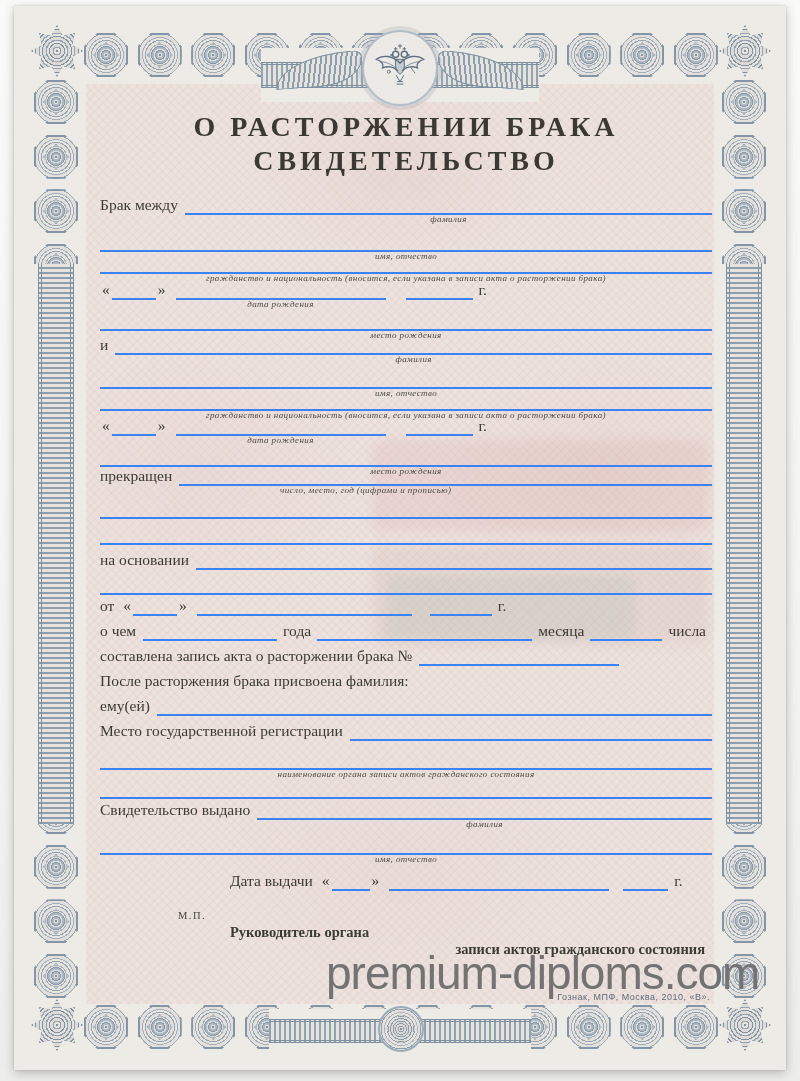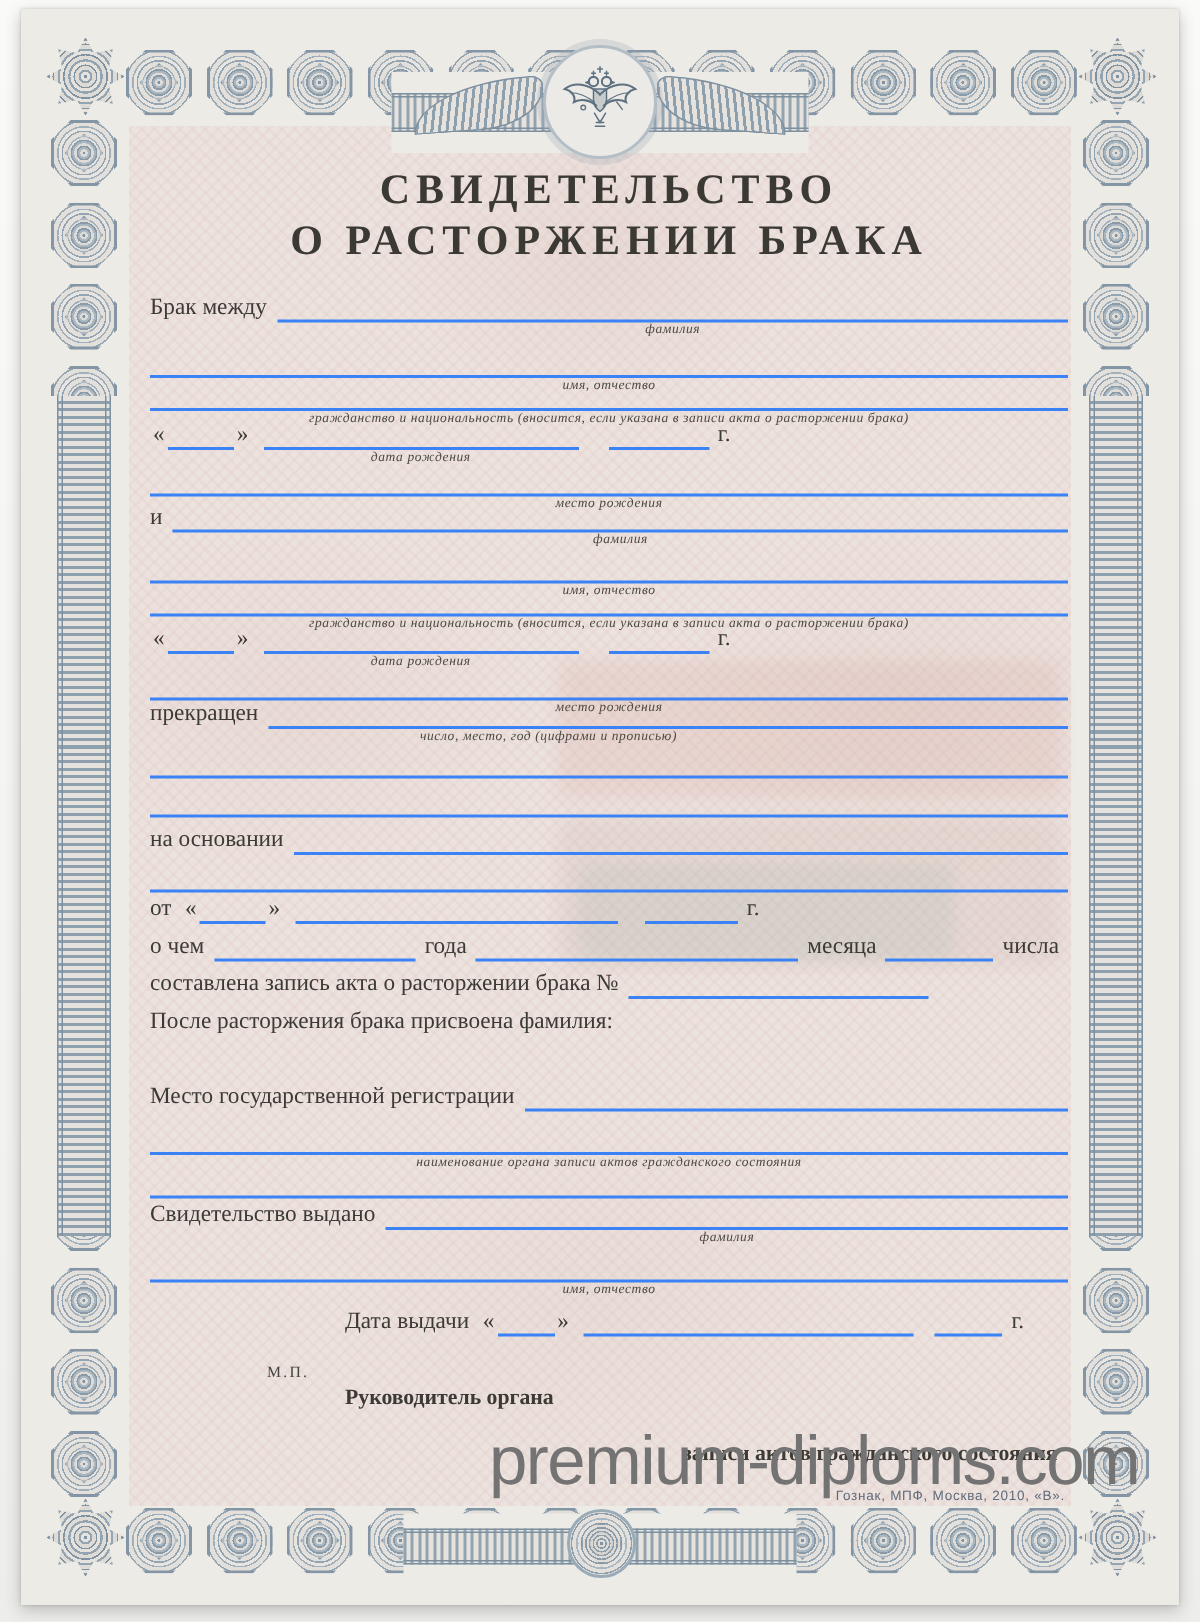--- a/index.html
+++ b/index.html
@@ -98,21 +98,21 @@
   .medallion::after {
     content:""; position:absolute; inset:10px; transform:rotate(45deg);
     background:repeating-radial-gradient(circle, #7e92a2 0 1px, #dedad5 1px 2.5px); opacity:.85;
   }
   
   #content { position:absolute; left:86px; top:0; width:612px; height:1060px; z-index:6; color:#3c3a34; }
   .title { position:absolute; left:0; top:104px; width:612px; text-align:center;
            font-size:28px; font-weight:700; letter-spacing:4px; line-height:34px; color:#3b3933; }
   .row { position:absolute; display:flex; align-items:flex-end; height:20px;
          font-size:15.5px; line-height:20px; white-space:nowrap; }
-  .lbl { padding-right:7px;margin-top:20px; }
+  .lbl { padding-right:7px; }
   .q   { padding:0 2px; }
   .line { border-bottom:2px solid #3b82f6; height:20px; box-sizing:border-box; position:relative; }
   .grow { flex:1 1 auto; }
   .cap { position:absolute; top:100%; left:0; right:0; margin-top:1px; text-align:center;
          font-style:italic; font-size:9px; line-height:11px; letter-spacing:.4px; color:#4b4940; white-space:nowrap; }
   .cap-left { right:30%; }
   .seal { position:absolute; left:78px; top:904px; font-size:10.5px; letter-spacing:1.5px; color:#45433d; }
   .head-block { position:absolute; left:130px; top:918px; width:482px; font-size:14.5px; font-weight:700; line-height:17px; color:#3c3a34; }
   .head-row { display:flex; align-items:flex-end; white-space:nowrap;flex-direction:column; }
   .head-row .line { height:17px; }
@@ -256,22 +256,22 @@
   </div>
 
   <div class="bottom-band">
       <div class="hstripe"></div>
     </div>
   <div class="medallion"></div>
 
   <div id="content">
 
     <div class="title">
+      <div>О РАСТОРЖЕНИИ БРАКА</div>
       <div>СВИДЕТЕЛЬСТВО</div>
-      <div>О РАСТОРЖЕНИИ БРАКА</div>
     </div>
 
     <div class="row r1">
       <span class="lbl">Брак между</span>
       <span class="line grow">
           <span class="cap">фамилия</span>
         </span>
     </div>
 
     <div class="row r2">
@@ -384,20 +384,24 @@
       <span class="line grow"></span>
       <span class="word">месяца</span>
       <span class="line w72"></span>
       <span class="word">числа</span>
     </div>
 
     <div class="row r19">
       <span class="lbl">После расторжения брака присвоена фамилия:</span>
     </div>
 
+    <div class="row r20">
+      <span class="lbl">ему(ей)</span>
+      <span class="line grow"></span>
+    </div>
 
     <div class="row r21">
       <span class="lbl">Место государственной регистрации</span>
       <span class="line grow"></span>
     </div>
 
     <div class="row r22">
       <span class="line grow">
           <span class="cap">наименование органа записи актов гражданского состояния</span>
         </span>

